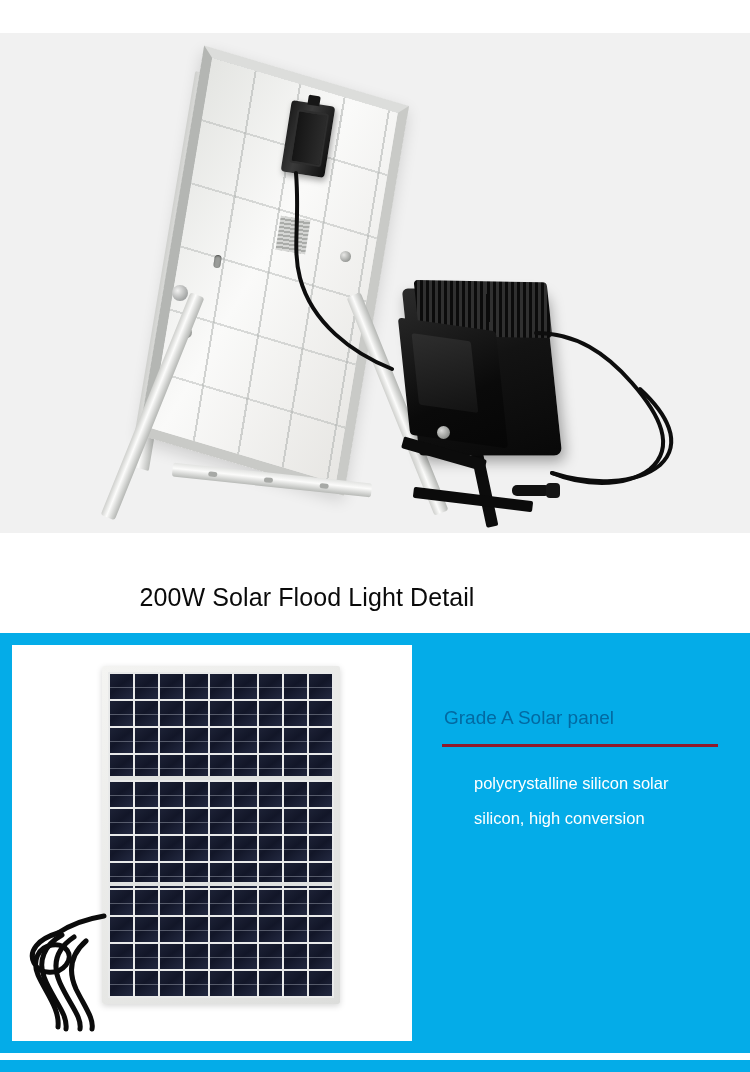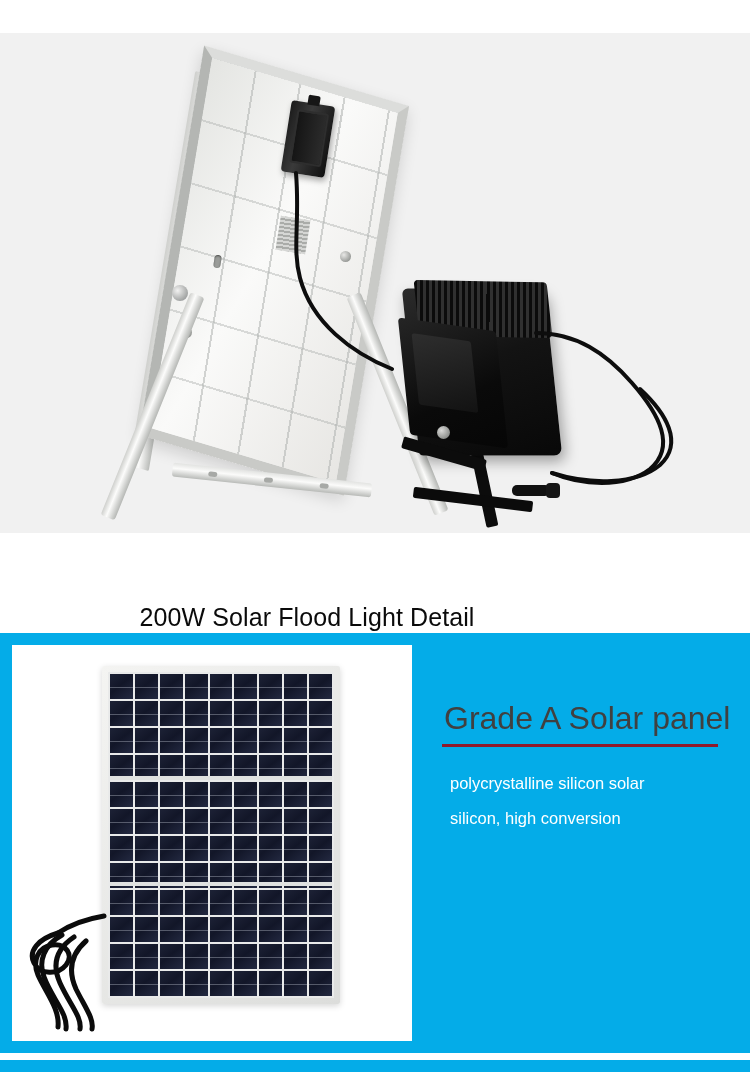--- a/index.html
+++ b/index.html
@@ -290,21 +290,21 @@
     position: absolute;
     left: 0;
     top: 533px;
     width: 750px;
     height: 100px;
     background: #ffffff;
   }
   .band-title {
     position: absolute;
     left: 0;
-    top: 600px;
+    top: 580px;
     width: 614px;
     text-align: center;
     font-size: 25px;
     color: #0a0a0a;
     letter-spacing: 0.1px;
     line-height: 34px;
     white-space: nowrap;
   }
 
   
@@ -395,40 +395,40 @@
   }
 
   
   .text-block {
     position: absolute;
     left: 442px;
     top: 700px;
     width: 290px;
   }
   .feature-heading {
-    font-size: 32px;
-    color: #404040;
+    font-size: 19px;
+    color: #0369a1;
     line-height: 36px;
     white-space: nowrap;
     padding-left: 2px;
   }
   .heading-rule {
     width: 276px;
     height: 3px;
     background: #8f1a2c;
     margin-top: 8px;
   }
   .feature-body {
     margin-top: 19px;
     padding-left: 8px;
     font-size: 16.5px;
     color: #ffffff;
     line-height: 35px;
   }
-  .feature-body span { display: block; white-space: nowrap; }
+  .feature-body span { display: block; white-space: nowrap; margin-left: 24px; }
 </style>
 </head>
 <body>
 
 <div class="page">
 
   <div class="hero-photo">
 
     <div class="panel-assembly">
       <div class="panel-frame-edge"></div>

